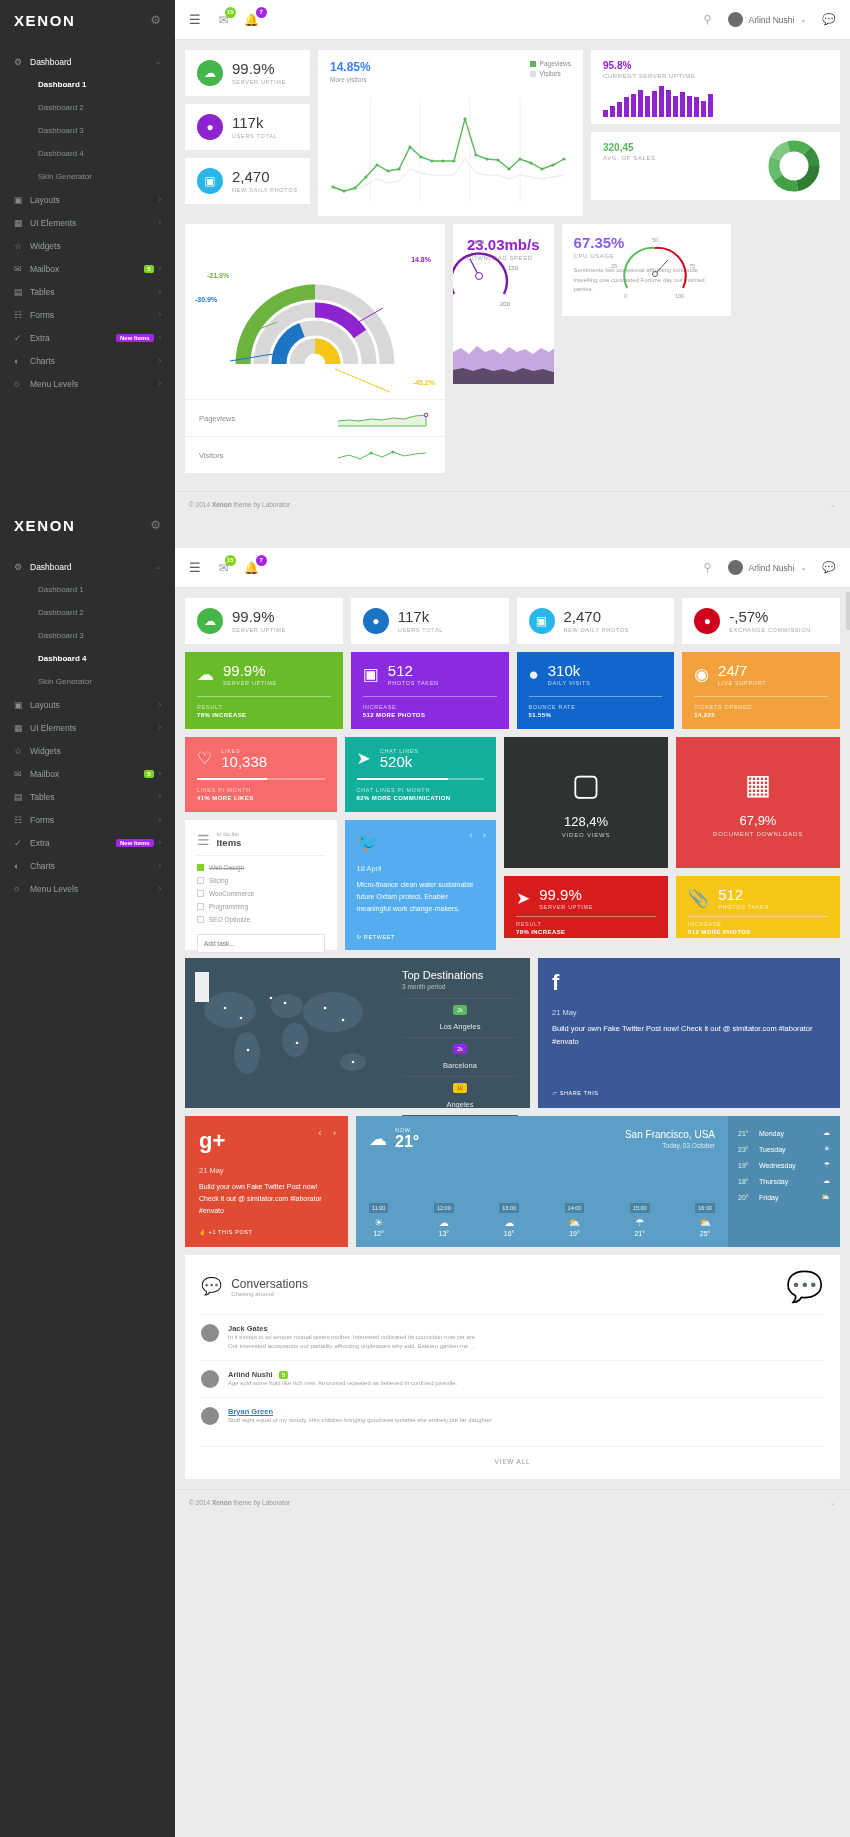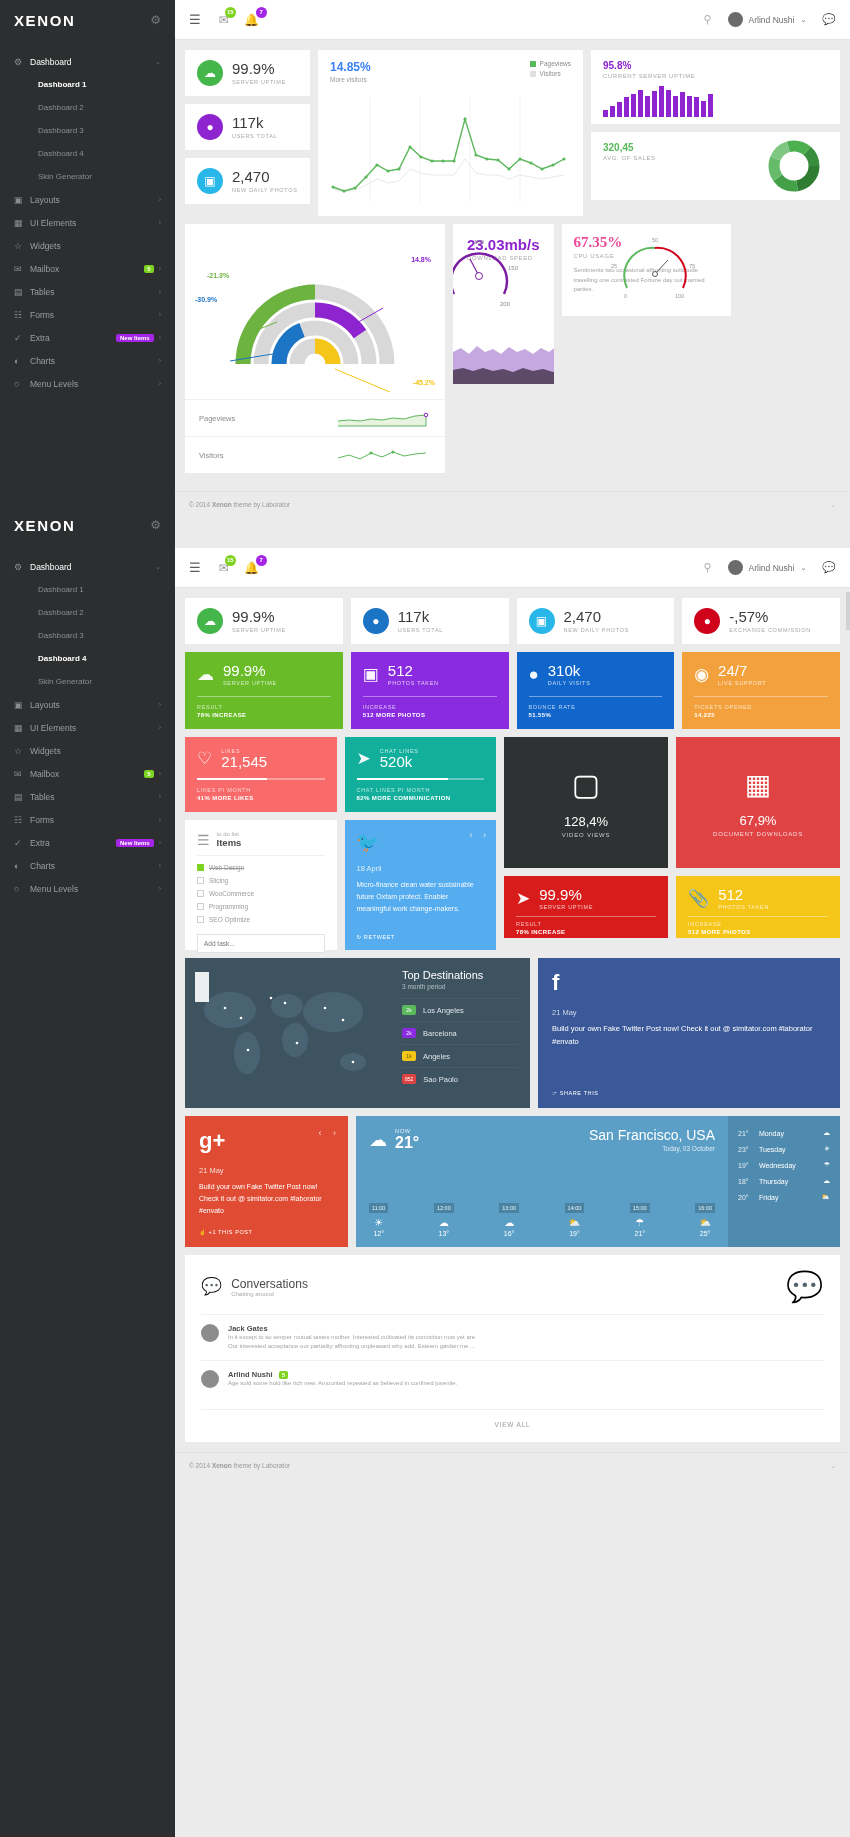--- a/index.html
+++ b/index.html
@@ -87,21 +87,21 @@
   .wtitle{ font-size:10px; color:#4a4a4a; }
   .wsub{ font-size:6px; color:#a9a9a9; }
   .chk{ display:flex; align-items:center; gap:5px; font-size:6.5px; color:#9b9b9b;
         padding:3px 0; }
   .chkbox{ width:7px; height:7px; border:1px solid #cfcfcf; display:inline-block; }
   .chkbox.on{ background:#7ed321; border-color:#7ed321; }
   .addtask{ border:1px solid #e2e2e2; font-size:6.5px; color:#b3b3b3; padding:5px 6px;
             margin-top:8px; }
 
   .dest-row{ display:flex; align-items:center; gap:7px; padding:6px 0;
-             border-top:1px solid #4a5a67; font-size:7.5px; color:#dfe5ea; }
+             border-top:1px solid #4a5a67; font-size:7.5px; color:#dfe5ea;flex-direction:column; }
   .dest-badge{ font-size:5px; color:#fff; padding:2px 3px; border-radius:2px; min-width:14px;
                text-align:center;}
 
   .conv-row{ display:flex; gap:9px; padding:9px 0; border-top:1px solid #f0f0f0; }
   .conv-av{ width:18px; height:18px; border-radius:50%; background:#8c8c8c; flex:none; }
   .conv-name{ font-size:7.5px; color:#4c4c4c; font-weight:bold; }
   .conv-txt{ font-size:6px; color:#a3a3a3; line-height:1.5; }
 
   .wbox{ font-size:5.5px; background:rgba(0,0,0,.18); padding:2px 3px; color:#eaf3f8;}
   .scroll{ position:absolute; right:0; top:0; width:4px; background:#d2d2d2; }
@@ -438,21 +438,21 @@
               <text x="16" y="72" font-size="6" fill="#8a8a8a">0</text>
               <text x="66" y="72" font-size="6" fill="#8a8a8a">200</text>
             </svg>
             <svg width="251" height="48" viewBox="0 0 251 48" style="position:absolute;left:0;bottom:0;">
               <polygon fill="#c6a8e0" points="0,16 8,12 16,18 24,10 32,16 40,13 48,18 56,11 64,16 72,13 80,18 88,12 96,16 104,10 112,17 120,12 128,16 136,11 144,17 152,13 160,16 168,11 176,17 184,13 192,16 200,11 208,17 216,12 224,16 232,11 240,16 251,13 251,48 0,48"></polygon>
               <polygon fill="#5c4a68" points="0,34 10,32 20,35 30,32 40,35 50,33 60,36 70,32 80,35 90,33 100,36 110,32 120,35 130,33 140,36 150,32 160,35 170,33 180,36 190,32 200,35 210,33 220,36 230,32 240,35 251,33 251,48 0,48"></polygon>
             </svg>
           </div>
 
           <div class="panel" style="height:92px;position:relative;">
-            <div class="p-val" style="color:#ec4899;font-size:15px;font-family:Liberation Serif, serif;">67.35%</div>
+            <div class="p-val" style="color:#8b5cf6;font-size:15px;">67.35%</div>
             <div class="p-sub">CPU USAGE</div>
             <div style="font-size:6px;color:#a3a3a3;line-height:1.6;margin-top:7px;width:145px;">Sentiments two occasional affronting solicitude travelling one contrasted Fortune day out married parties.</div>
             <svg width="100" height="66" viewBox="0 0 100 66" style="position:absolute;right:26px;top:10px;">
               <path d="M22,54 A28,28 0 0 1 50,14" fill="none" stroke="#5cb85c" stroke-width="2"></path>
               <path d="M50,14 A28,28 0 0 1 78,54" fill="none" stroke="#d0021b" stroke-width="2"></path>
               <line x1="50" y1="40" x2="63" y2="26" stroke="#5a5a5a" stroke-width="1"></line>
               <circle cx="50" cy="40" r="2.5" fill="#fff" stroke="#5a5a5a"></circle>
               <text x="50" y="8" font-size="5.5" fill="#9a9a9a" text-anchor="middle">50</text>
               <text x="6" y="34" font-size="5.5" fill="#9a9a9a">25</text>
               <text x="84" y="34" font-size="5.5" fill="#9a9a9a">75</text>
@@ -578,21 +578,21 @@
       </div>
 
       <div class="row">
         <div style="width:311px;display:flex;flex-direction:column;gap:8px;">
           <div class="row" style="margin:0;">
             <div class="tile" style="flex:1;background:#f96a6a;height:75px;">
               <div class="tile-head">
                 <span class="tile-ico">♡</span>
                 <span>
                     <div class="tile-sub" style="margin:0;">LIKES</div>
-                <div class="tile-num">21,545</div>
+                <div class="tile-num">10,338</div>
                   </span>
               </div>
               <div class="bar">
                   <i style="width:55%"></i>
                 </div>
               <div class="tile-f1">LIKES PI MONTH</div>
               <div class="tile-f2">41% MORE LIKES</div>
             </div>
             <div class="tile" style="flex:1;background:#12b09c;height:75px;">
               <div class="tile-head">
@@ -771,21 +771,21 @@
 
         <div style="flex:1;background:#5b9fc6;color:#fff;height:131px;display:flex;position:relative;">
           <div style="flex:1;padding:11px 13px;position:relative;">
             <div style="display:flex;align-items:center;gap:8px;">
               <span style="font-size:18px;">☁</span>
               <span>
                 <div style="font-size:5.5px;letter-spacing:.8px;opacity:.85;">NOW</div>
                 <div style="font-size:16px;font-weight:bold;">21°</div>
               </span>
               <span style="margin-left:auto;text-align:right;">
-                <div style="font-size:14px;">San Francisco, USA</div>
+                <div style="font-size:10px;">San Francisco, USA</div>
                 <div style="font-size:6.5px;opacity:.8;margin-top:2px;">Today, 03 October</div>
               </span>
             </div>
             <div style="position:absolute;bottom:10px;left:13px;right:13px;display:flex;justify-content:space-between;text-align:center;">
               <div>
                   <div class="wbox">11:00</div>
                 <div style="font-size:10px;margin:4px 0 2px;">☀</div>
                 <div style="font-size:7px;">12°</div>
                 </div>
               <div>
@@ -866,20 +866,27 @@
         <div class="conv-row">
           <span class="conv-av"></span>
           <span style="flex:1;">
             <div class="conv-name">
               <span>Arlind Nushi</span>
               <span class="badge green" style="margin-left:4px;">5</span>
             </div>
             <div class="conv-txt">Age sold some hold like rich new. Amounted repeated as believed in confined juvenile.</div>
           </span>
         </div>
+        <div class="conv-row">
+          <span class="conv-av"></span>
+          <span style="flex:1;">
+            <div class="conv-name" style="color:#3a7bbf;text-decoration:underline;">Bryan Green</div>
+            <div class="conv-txt">Stuff sight equal of my woody. Him children bringing goodness suitable she entirely put far daughter</div>
+          </span>
+        </div>
         <div style="border-top:1px solid #f0f0f0;margin-top:12px;padding-top:11px;text-align:center;
                     font-size:6.5px;color:#9b9b9b;letter-spacing:.8px;">VIEW ALL</div>
       </div>
     </div>
 
     <div class="footer">
       <span>
         <span>© 2014 </span><b>Xenon</b><span> theme by Laborator</span>
       </span>
       <span style="color:#b5b5b5;">⌄</span>

